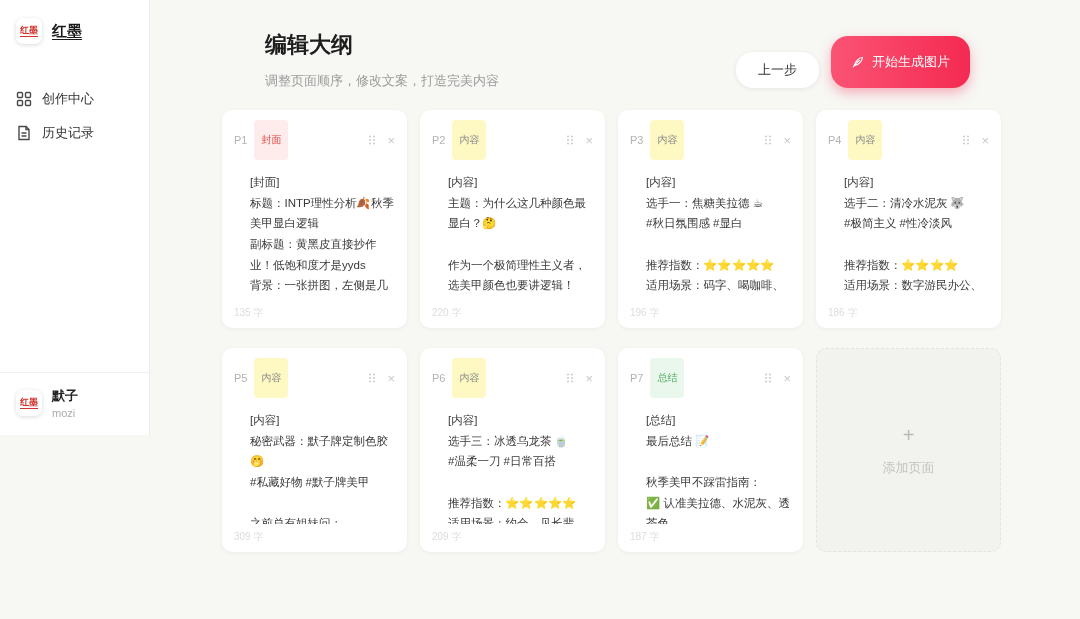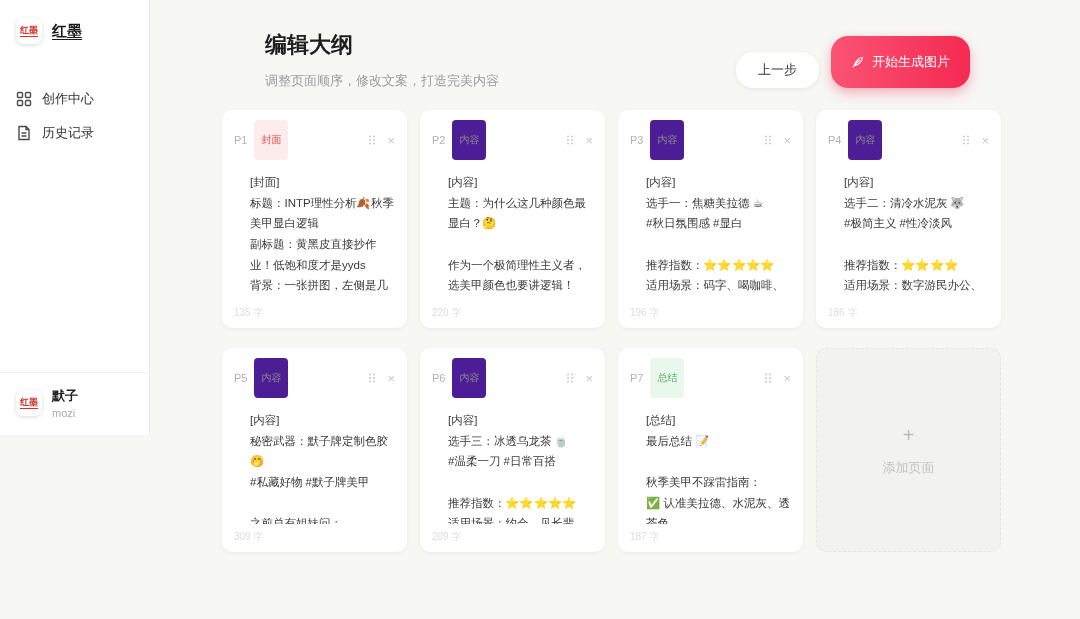--- a/index.html
+++ b/index.html
@@ -92,21 +92,21 @@
     padding: 10px 12px 8px 12px;
     display: flex; flex-direction: column;
     overflow: hidden;
   }
   .card-header { display: flex; align-items: center; }
   .card-id { font-size: 11px; color: #b3b3b3; margin-right: 7px; }
   .tag {
     font-size: 10px; padding: 13px 7px; border-radius: 4px; line-height: 1.4;
   }
   .tag-cover   { background: #fdeceb; color: #e04a44; }
-  .tag-content { background: #4c1d95; color: #8a8a8a; font-family: Liberation Serif, serif; }
+  .tag-content { background: #fef9c3; color: #8a8a8a; font-family: Liberation Serif, serif; }
   .tag-summary { background: #e9f7ec; color: #4bab5c; }
   .card-header .spacer { flex: 1; }
   .drag-handle { color: #cfcfcf; cursor: grab; display: flex; margin-right: 10px; }
   .close-btn {
     color: #c9c9c9; font-size: 13px; line-height: 1; cursor: pointer;
     background: none; border: none; font-family: inherit; padding: 0;
   }
   .card-content {
     flex: 1; margin-top: 12px;
     font-size: 11.5px; line-height: 1.8; color: #3a3a3a;

